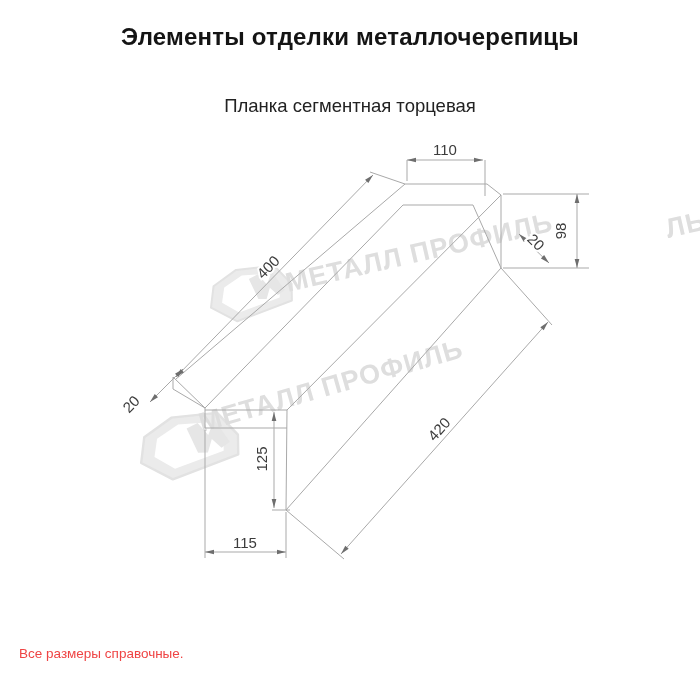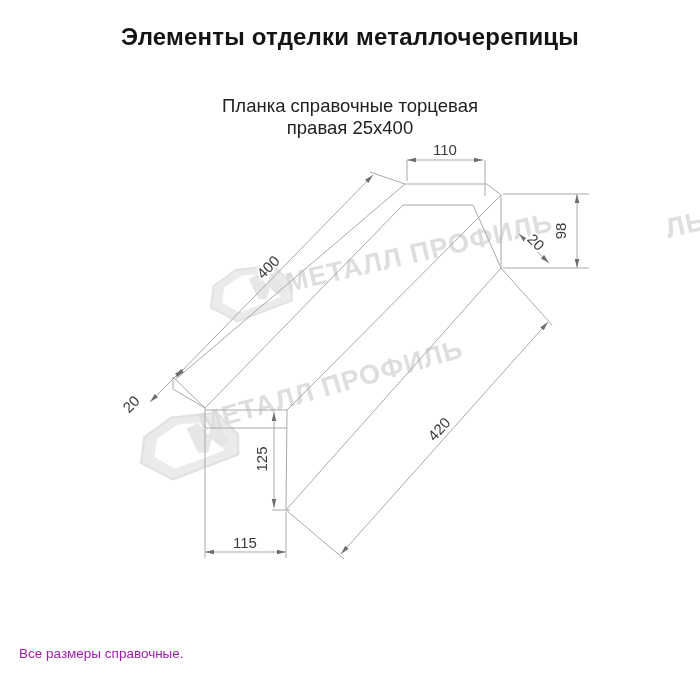--- a/index.html
+++ b/index.html
@@ -2,38 +2,37 @@
 <html><head>
 <meta charset="utf-8">
 <style>
   html,body{margin:0;padding:0;background:#fff;}
   #page{position:relative;width:700px;height:700px;background:#ffffff;overflow:hidden;
         font-family:"Liberation Sans", sans-serif;}
   #title{position:absolute;top:23px;left:0;right:0;text-align:center;
          font-size:24px;font-weight:700;color:#141414;letter-spacing:0.2px;}
   #subtitle{position:absolute;top:95px;left:0;right:0;text-align:center;
             font-size:18.5px;font-weight:400;color:#222;line-height:22px;}
-  #footer{position:absolute;left:19px;top:645px;font-size:13.5px;color:#a21caf;line-height:17.5px;}
+  #footer{position:absolute;left:19px;top:645px;font-size:13.5px;color:#ef4444;line-height:17.5px;}
   svg{position:absolute;left:0;top:0;}
   .dwg-line{stroke:#a9a9a9;stroke-width:1;fill:none;}
   .dim-label{font-family:"Liberation Sans", sans-serif;font-size:15px;fill:#3c3c3c;
              paint-order:stroke;stroke:#ffffff;stroke-width:4px;}
   .wm-text{font-family:"Liberation Sans", sans-serif;font-size:27px;font-weight:700;
            fill:#dedede;letter-spacing:1px;}
 </style>
 </head>
 <body>
 
 <div id="page">
 
   <div id="title">Элементы отделки металлочерепицы</div>
 
   <div id="subtitle">
-    <div>Планка справочные торцевая</div>
-    <div>правая 25х400</div>
+    <div>Планка сегментная торцевая</div>
   </div>
 
   <svg id="dwg" width="700" height="700" viewBox="0 0 700 700">
 
     <g transform="translate(250,291) rotate(-15)">
       <path d="M-42,6 L-34,-14 L-8,-24 L30,-18 L42,4 L38,20 L-20,26 Z" fill="#ebebeb" stroke="#e2e2e2" stroke-width="2" stroke-linejoin="round"></path>
       <path d="M-30,4 L-24,-10 L-4,-17 L22,-12 L30,3 L27,14 L-16,18 Z" fill="#ffffff"></path>
       <path d="M2,-12 L12,-14 L18,-2 L26,-13 L34,8 L26,11 L20,2 L14,12 L6,10 Z" fill="#e6e6e6"></path>
     </g>
 

